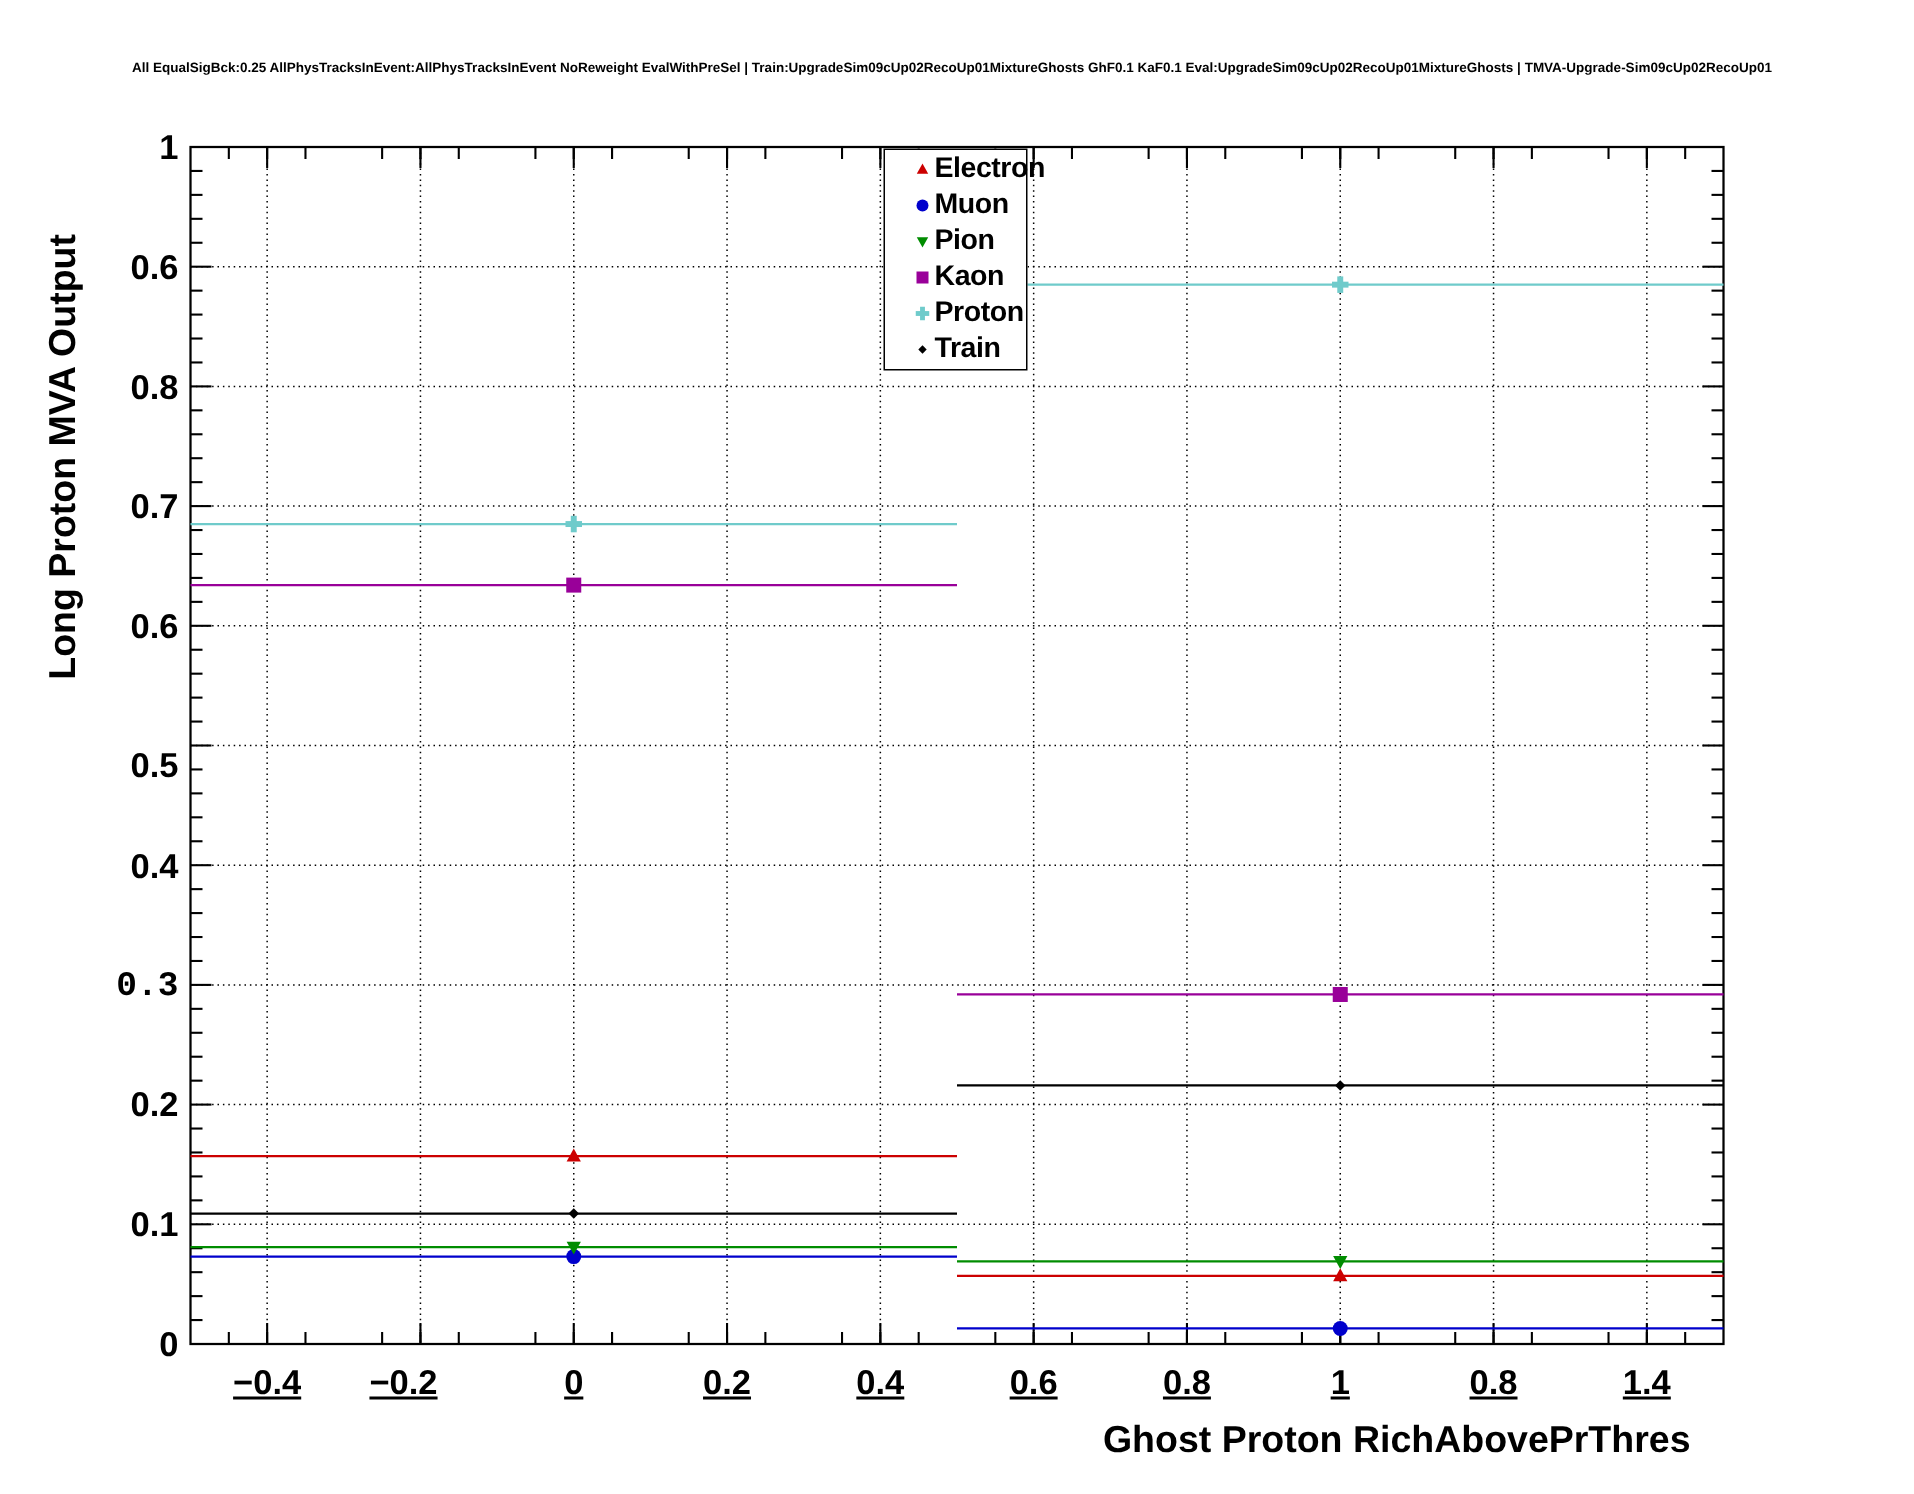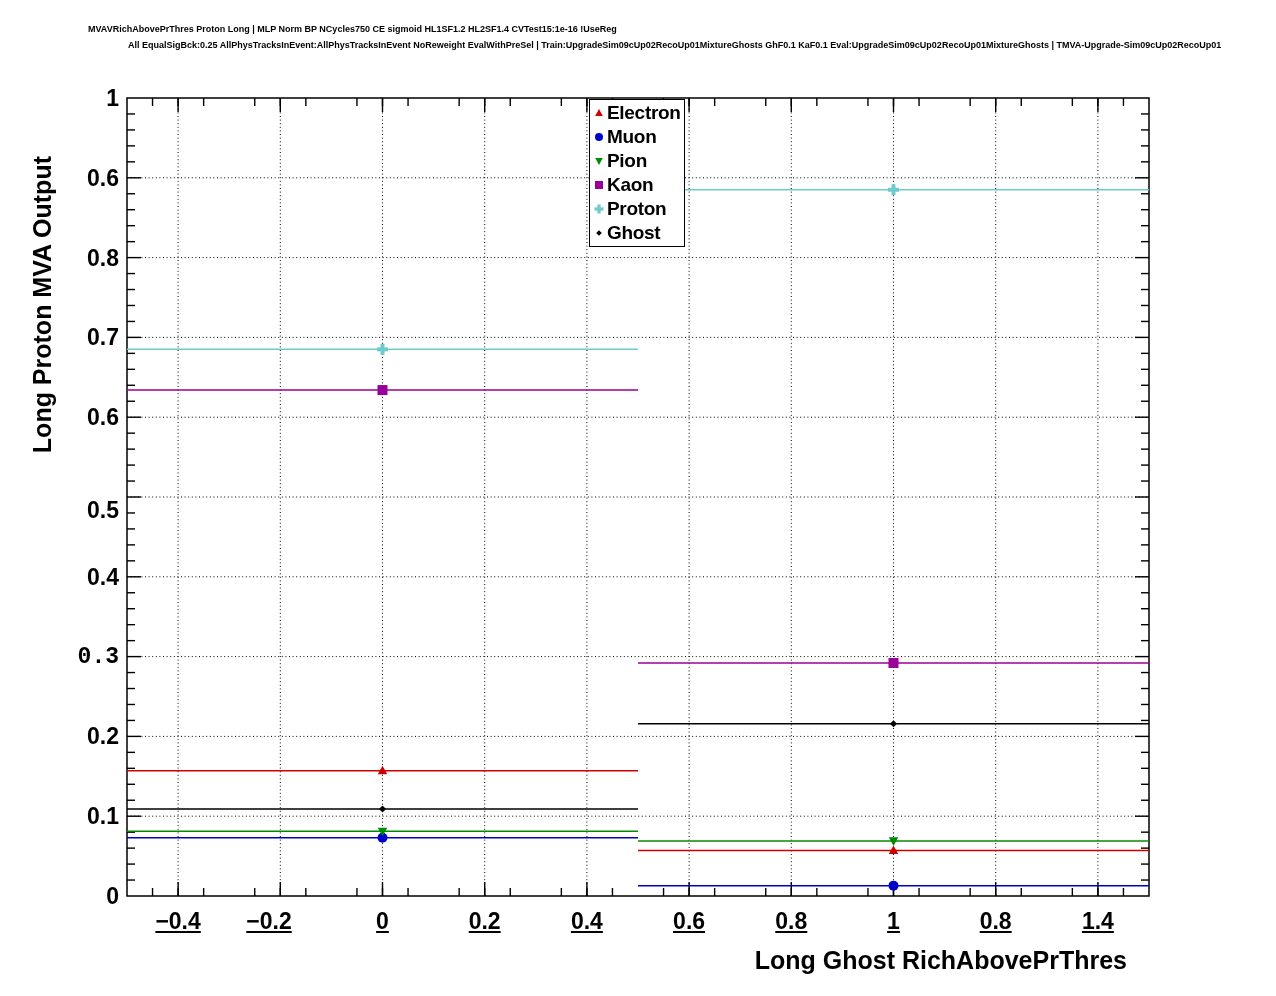--- a/index.html
+++ b/index.html
@@ -2,42 +2,41 @@
 <html><head>
 <meta charset="utf-8">
 <style>
   html,body{margin:0;padding:0;background:#fff;}
   #canvas{
     position:relative;width:1276px;height:996px;background:#ffffff;overflow:hidden;
     font-family:"Liberation Sans",sans-serif;font-weight:bold;color:#000;
   }
   .title-line{position:absolute;left:88px;font-size:9px;font-weight:bold;white-space:nowrap;color:#000;}
   #title-line1{top:24px;}
-  #title-line2{top:40px;margin-left:40px;}
+  #title-line2{top:40px;}
   #plot-svg{position:absolute;left:0;top:0;z-index:1;}
   #labels{position:absolute;left:0;top:0;width:1276px;height:996px;z-index:2;pointer-events:none;}
   .xtick-label{position:absolute;width:90px;text-align:center;font-size:23px;font-weight:bold;top:908px;text-decoration:underline;}
   .ytick-label{position:absolute;left:0;width:119px;text-align:right;font-size:23px;font-weight:bold;height:24px;line-height:24px;}
   #x-axis-title{position:absolute;top:946px;right:149px;font-size:25px;font-weight:bold;white-space:nowrap;}
   #y-axis-title-wrap{position:absolute;left:26px;top:95px;width:32px;height:420px;display:flex;align-items:center;justify-content:center;}
   #y-axis-title{writing-mode:vertical-rl;transform:rotate(180deg);font-size:25px;font-weight:bold;white-space:nowrap;}
   #legend{
     position:absolute;left:589px;top:99px;width:96px;height:148px;z-index:3;
     background:#fff;border:1.5px solid #000;box-sizing:border-box;
-    display:flex;flex-direction:column;justify-content:space-around;padding:1px 0 1px 2px;
+    display:flex;flex-direction:column;justify-content:space-around;padding:1px 0 1px 18px;
   }
   .legend-row{display:flex;align-items:center;height:23px;}
   .legend-row svg{flex:0 0 14px;margin-right:1px;}
   .legend-label{font-size:19px;font-weight:bold;white-space:nowrap;letter-spacing:-0.3px;}
 </style>
 </head>
 <body>
 
 <div id="canvas">
-  <div class="title-line" id="title-line1">MVAVRichAbovePrThres Proton Long | MLP Norm BP NCycles750 CE sigmoid HL1SF1.2 HL2SF1.4 CVTest15:1e-16 !UseReg</div>
   <div class="title-line" id="title-line2">All EqualSigBck:0.25 AllPhysTracksInEvent:AllPhysTracksInEvent NoReweight EvalWithPreSel | Train:UpgradeSim09cUp02RecoUp01MixtureGhosts GhF0.1 KaF0.1 Eval:UpgradeSim09cUp02RecoUp01MixtureGhosts | TMVA-Upgrade-Sim09cUp02RecoUp01</div>
 
   <svg id="plot-svg" width="1276" height="996">
       <g>
         <line x1="178.1" y1="98" x2="178.1" y2="896" stroke="#000" stroke-width="1" stroke-dasharray="1 2.6"></line>
         <line x1="280.29999999999995" y1="98" x2="280.29999999999995" y2="896" stroke="#000" stroke-width="1" stroke-dasharray="1 2.6"></line>
         <line x1="382.5" y1="98" x2="382.5" y2="896" stroke="#000" stroke-width="1" stroke-dasharray="1 2.6"></line>
         <line x1="484.7" y1="98" x2="484.7" y2="896" stroke="#000" stroke-width="1" stroke-dasharray="1 2.6"></line>
         <line x1="586.9000000000001" y1="98" x2="586.9000000000001" y2="896" stroke="#000" stroke-width="1" stroke-dasharray="1 2.6"></line>
         <line x1="689.1" y1="98" x2="689.1" y2="896" stroke="#000" stroke-width="1" stroke-dasharray="1 2.6"></line>
@@ -273,21 +272,21 @@
         <polygon points="382.5,805.518 386,809.018 382.5,812.518 379,809.018" fill="#000000"></polygon>
         <line x1="638" y1="723.6320000000001" x2="1149" y2="723.6320000000001" stroke="#000000" stroke-width="1.5"></line>
         <polygon points="893.5,720.1320000000001 897,723.6320000000001 893.5,727.1320000000001 890,723.6320000000001" fill="#000000"></polygon>
       </g>
     </svg>
 
   <div id="labels">
     <div id="y-axis-title-wrap">
       <div id="y-axis-title">Long Proton MVA Output</div>
     </div>
-    <div id="x-axis-title">Long Ghost RichAbovePrThres</div>
+    <div id="x-axis-title">Ghost Proton RichAbovePrThres</div>
   <div class="xtick-label" style="left: 133.1px;">−0.4</div>
       <div class="xtick-label" style="left: 224px;">−0.2</div>
       <div class="xtick-label" style="left: 337.5px;">0</div>
       <div class="xtick-label" style="left: 439.7px;">0.2</div>
       <div class="xtick-label" style="left: 541.9px;">0.4</div>
       <div class="xtick-label" style="left: 644.1px;">0.6</div>
       <div class="xtick-label" style="left: 746.3px;">0.8</div>
       <div class="xtick-label" style="left: 848.5px;">1</div>
       <div class="xtick-label" style="left: 950.7px;">0.8</div>
       <div class="xtick-label" style="left: 1052.9px;">1.4</div>
@@ -333,16 +332,16 @@
         <svg width="14" height="14">
           <rect x="5.38" y="2.5" width="3.2399999999999998" height="9" fill="#6fcbcb"></rect>
           <rect x="2.5" y="5.38" width="9" height="3.2399999999999998" fill="#6fcbcb"></rect>
         </svg>
         <span class="legend-label">Proton</span>
       </div>
       <div class="legend-row">
         <svg width="14" height="14">
           <polygon points="7,4.2 9.8,7 7,9.8 4.2,7" fill="#000000"></polygon>
         </svg>
-        <span class="legend-label">Ghost</span>
+        <span class="legend-label">Train</span>
       </div>
     </div>
 </div>
 
 </body></html>

